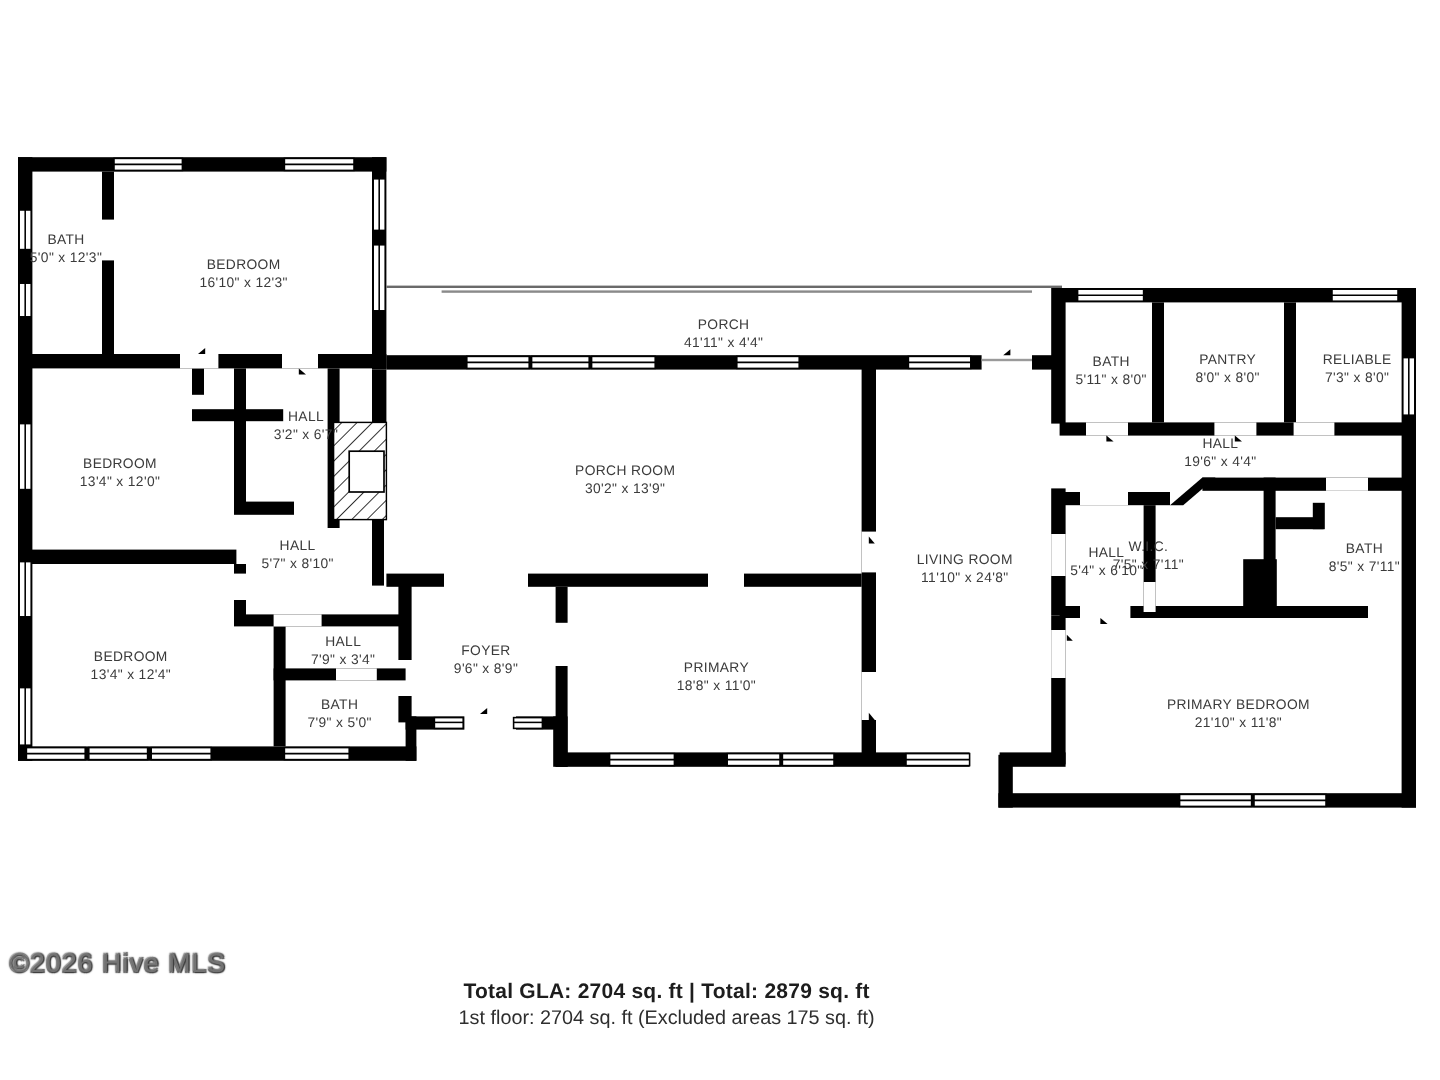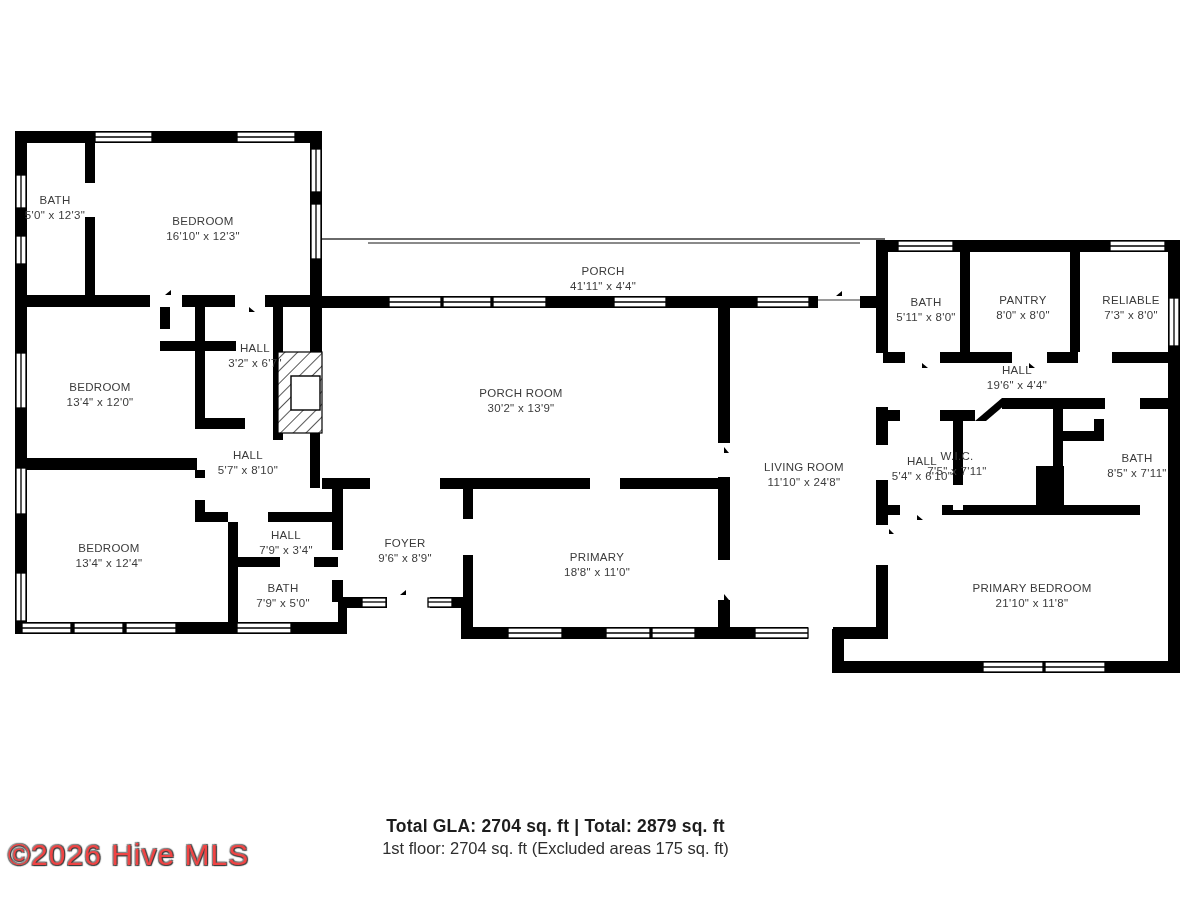--- a/index.html
+++ b/index.html
@@ -14,22 +14,22 @@
     text-align:center;color:#3b3b3b;font-size:11.5px;line-height:15px;
     letter-spacing:.3px;white-space:nowrap;z-index:5;
   }
   .room-label .rname{display:block;}
   .room-label .rdims{display:block;}
   .footer{position:absolute;left:0;width:1111px;text-align:center;z-index:6;}
   #footer-line1{top:816px;font-size:17.5px;font-weight:bold;color:#1d1d1d;letter-spacing:.2px;}
   #footer-line2{top:839px;font-size:16.5px;color:#2e2e2e;}
   #footer-disclaimer{top:868px;font-size:8px;color:#c9c9c9;letter-spacing:.45px;}
   #watermark{
-    position:absolute;left:8px;top:838px;font-size:30px;letter-spacing:1px;z-index:6;
-    color:#ef4444;
+    position:absolute;left:8px;top:790px;font-size:22px;letter-spacing:1px;z-index:6;
+    color:#737373;
     text-shadow:1px 1px 1px #3a3a3a,-1px -1px 1px #8a8a8a,1px -1px 1px #555,-1px 1px 1px #555;
   }
 </style>
 </head>
 <body>
 
 <div id="canvas">
 
   <svg id="plan-svg" width="1200" height="900" viewBox="0 0 1200 900">
     <defs>

